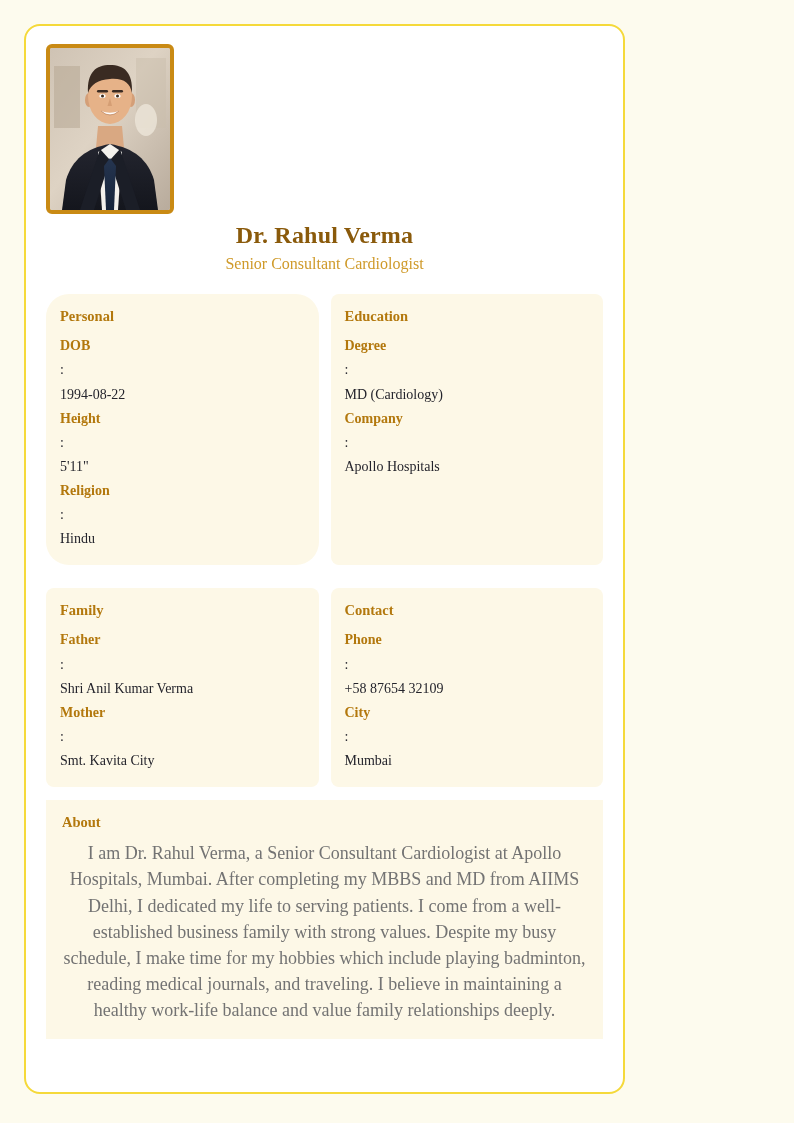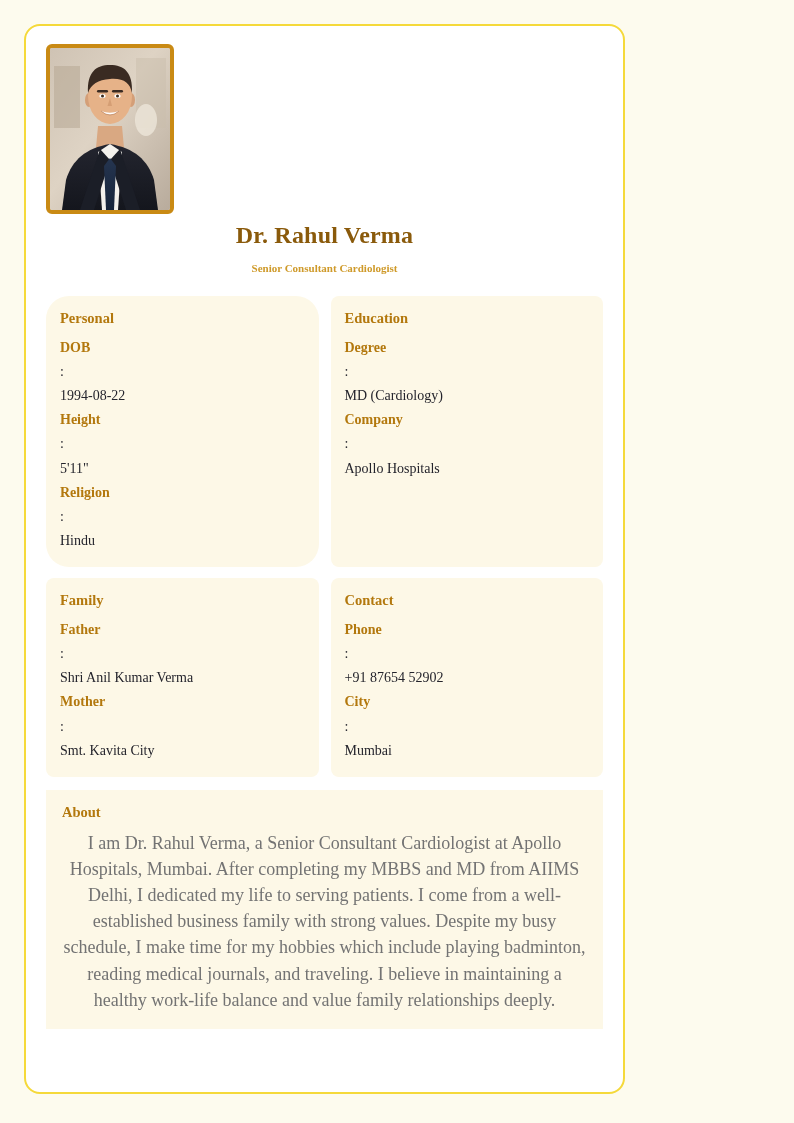--- a/index.html
+++ b/index.html
@@ -50,34 +50,33 @@
     margin-top: 6px;
   }
   .full-name {
     font-size: 24px;
     font-weight: bold;
     color: #8a5a0b;
     letter-spacing: 0.2px;
     line-height: 1.25;
   }
   .subtitle {
-    font-size: 11px;
+    font-size: 16px;
     color: #cf9a2a;
-    margin-top: 12px;
+    margin-top: 4px;
     line-height: 1.25;
-    font-weight: bold;
   }
 
   
   .row {
     display: flex;
     gap: 12px;
     margin-top: 20px;
   }
-  .row.second { margin-top: 11px; }
+  .row.second { margin-top: 23px; }
 
   .card {
     background: #fdf8e7;
     border-radius: 8px;
     padding: 14px 14px 14px 14px;
     box-sizing: border-box;
     flex: 1 1 0;
   }
   .card.personal  { min-height: 122px; border-radius: 23px; }
   .card.education { min-height: 122px; }
@@ -249,21 +248,21 @@
           <span class="field-sep">:</span>
           <span class="field-value">Smt. Kavita City</span>
         </div>
       </div>
 
       <div class="card contact">
         <div class="card-title">Contact</div>
         <div class="field">
           <span class="field-label">Phone</span>
           <span class="field-sep">:</span>
-          <span class="field-value">+91 87654 52902</span>
+          <span class="field-value">+58 87654 32109</span>
         </div>
         <div class="field">
           <span class="field-label">City</span>
           <span class="field-sep">:</span>
           <span class="field-value">Mumbai</span>
         </div>
       </div>
 
     </div>
 

